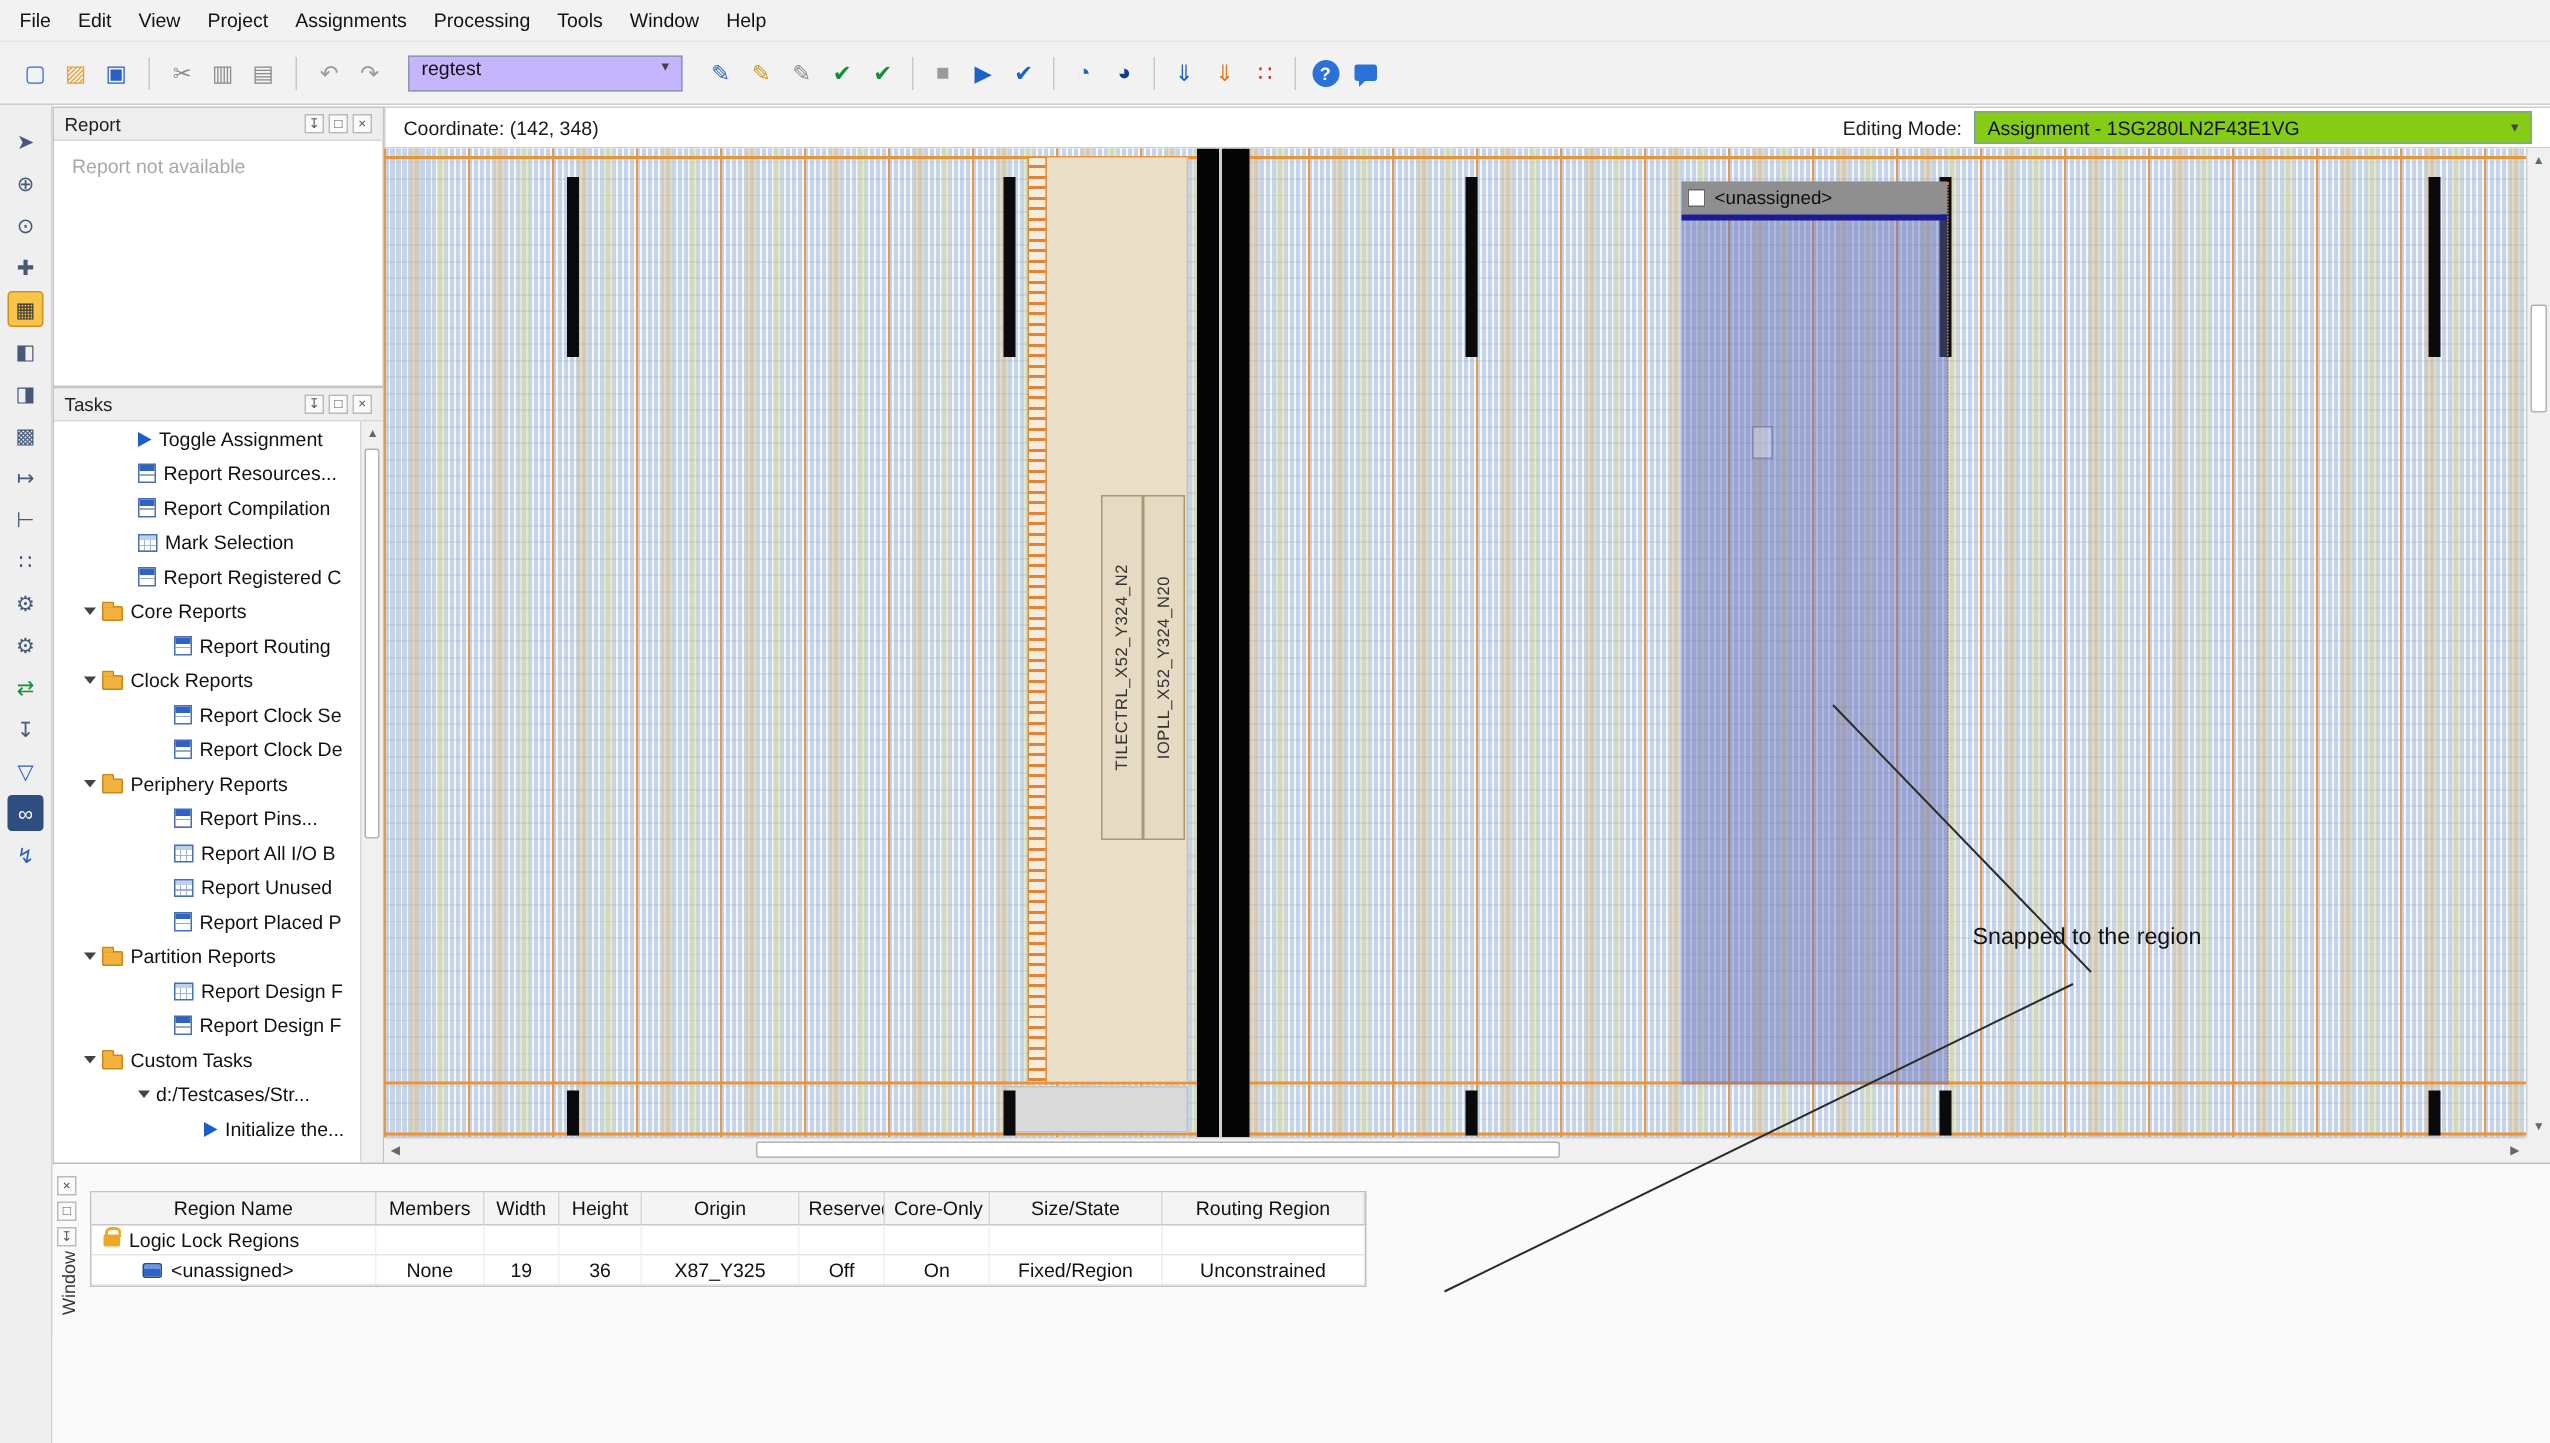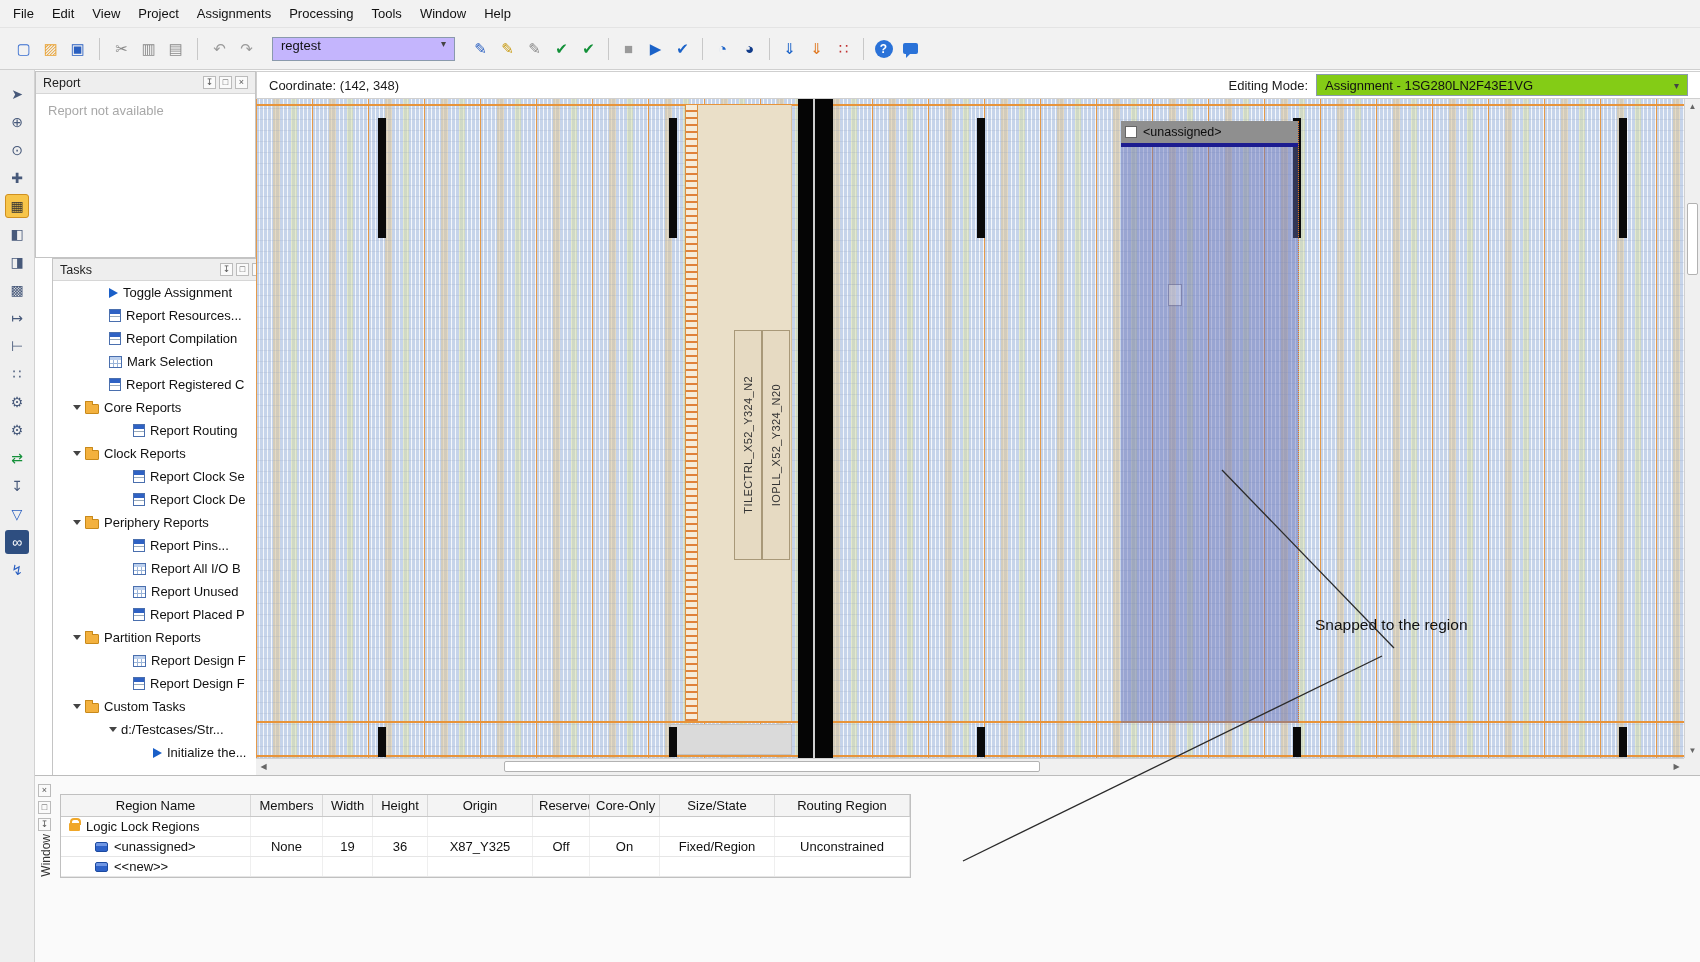--- a/index.html
+++ b/index.html
@@ -41,21 +41,21 @@
     padding:0 8px;font-size:13px;color:#111}
 
   
   .panel{position:absolute;background:#fff;border:1px solid #c4c4c4}
   .ptitle{height:22px;background:#eee;border-bottom:1px solid #d6d6d6;display:flex;align-items:center;
     padding:0 7px;font-size:12.5px;color:#222}
   .pbtns{margin-left:auto;display:flex;gap:3px}
   .pbtn{width:13px;height:13px;border:1px solid #bbb;background:#fafafa;font-size:9px;line-height:11px;text-align:center;color:#555}
   .report-panel{left:35px;top:71px;width:221px;height:187px}
   .report-empty{padding:9px 12px;font-size:13px;color:#a8a8a8}
-  .tasks-panel{left:52px;top:258px;width:221px;height:636px}
+  .tasks-panel{left:35px;top:258px;width:221px;height:636px}
   .tasks-body{position:absolute;left:0;top:22px;right:15px;bottom:17px;overflow:hidden;background:#fff}
 
   
   .trow{display:flex;align-items:center;height:23px;font-size:13px;color:#111;white-space:nowrap;padding-left:4px}
   .tind{display:inline-block;height:1px}
   .texp{display:inline-block;margin-right:4px}
   .texp.open{width:0;height:0;border-left:4px solid transparent;border-right:4px solid transparent;border-top:5px solid #444}
   .ticon{display:inline-block;margin-right:5px;flex:none}
   .icon-play{width:0;height:0;border-left:9px solid #1a5fc8;border-top:5px solid transparent;border-bottom:5px solid transparent}
   .icon-report{width:12px;height:13px;border:1px solid #4a6fae;background-color:#fff;
@@ -467,34 +467,20 @@
             </div>
             <div class="td c1">None</div>
             <div class="td c2">19</div>
             <div class="td c3">36</div>
             <div class="td c4">X87_Y325</div>
             <div class="td c5">Off</div>
             <div class="td c6">On</div>
             <div class="td c7">Fixed/Region</div>
             <div class="td c8">Unconstrained</div>
           </div>
-          <div class="tr">
-            <div class="td c0" style="padding-left: 34px;">
-              <span class="bicon icon-region"></span>
-              <span>&lt;&lt;new&gt;&gt;</span>
-            </div>
-            <div class="td c1"></div>
-            <div class="td c2"></div>
-            <div class="td c3"></div>
-            <div class="td c4"></div>
-            <div class="td c5"></div>
-            <div class="td c6"></div>
-            <div class="td c7"></div>
-            <div class="td c8"></div>
-          </div>
         </div>
     </div>
   </div>
 
   <svg class="annot-svg" viewBox="0 0 1700 962">
     <line x1="1222" y1="470" x2="1394" y2="648" stroke="#2a2a2a" stroke-width="1.3"></line>
     <line x1="1382" y1="656" x2="963" y2="861" stroke="#2a2a2a" stroke-width="1.3"></line>
   </svg>
 
 </div>

